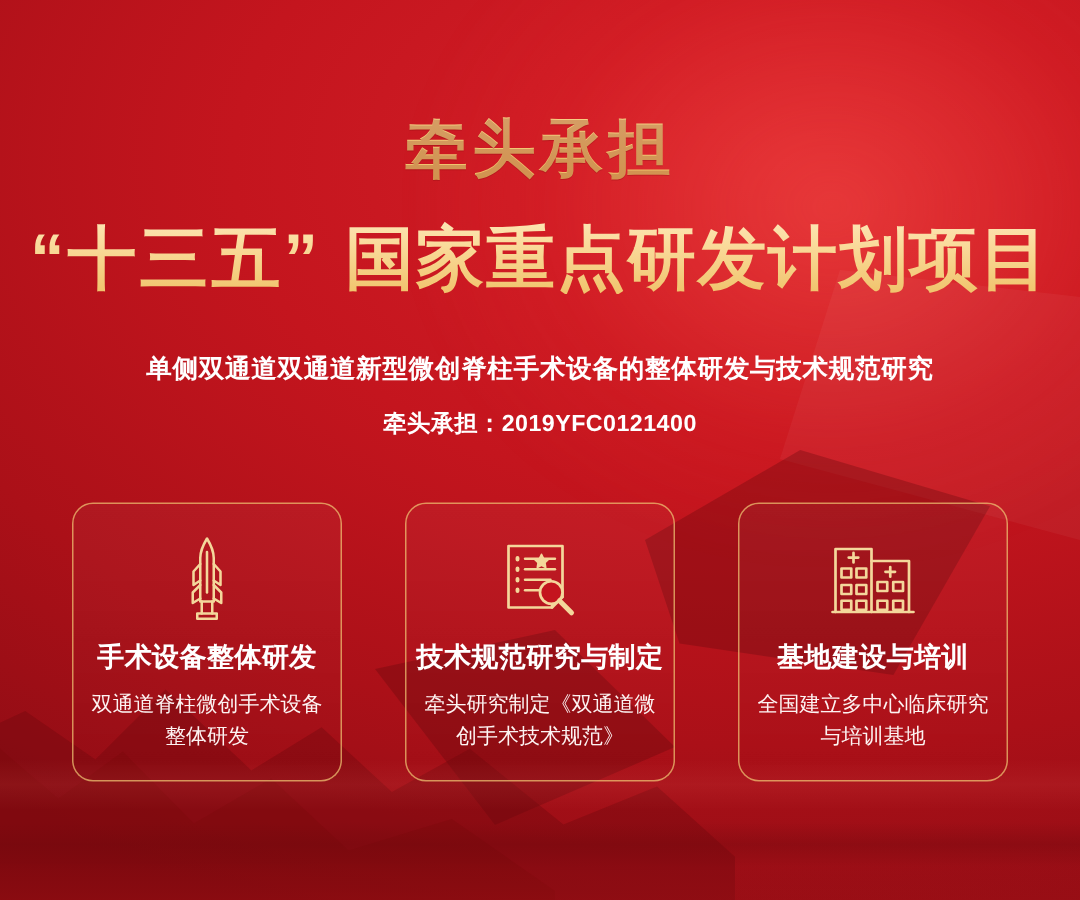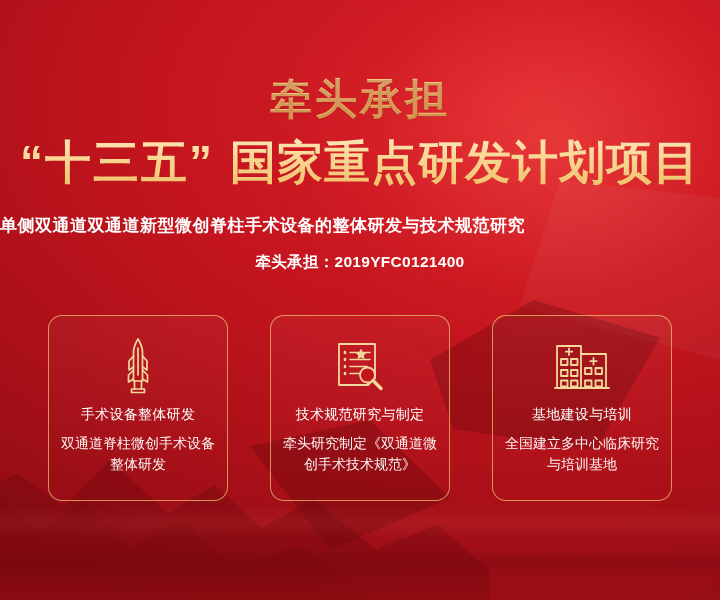--- a/index.html
+++ b/index.html
@@ -119,41 +119,41 @@
     line-height: 1;
     background: linear-gradient(180deg, #ffe9bd 0%, #f8d793 46%, #efbf65 100%);
     -webkit-background-clip: text;
     background-clip: text;
     color: transparent;
     -webkit-text-fill-color: transparent;
     text-shadow: 0 1px 0 rgba(120,10,10,0.25);
   }
 
   .title-2 {
-    margin: 2px;
+    margin: 12px;
     padding-top: 16px;
     text-align: center;
     font-size: 46px;
     font-weight: 700;
     letter-spacing: 1px;
     line-height: 1.05;
     white-space: nowrap;
     background: linear-gradient(180deg, #ffeec9 0%, #fadb9c 48%, #f0c36b 100%);
     -webkit-background-clip: text;
     background-clip: text;
     color: transparent;
     -webkit-text-fill-color: transparent;
   }
   .title-2 .quoted { letter-spacing: 2px; }
   .title-2 .spacer { display: inline-block; width: 16px; }
 
   .subtitle {
     margin: 0;
     padding-top: 26px;
-    text-align: left;
+    text-align: center;
     font-size: 17px;
     font-weight: 700;
     color: #ffffff;
     letter-spacing: 0.5px;
   }
 
   .projno {
     margin: 0;
     padding-top: 15px;
     text-align: center;
@@ -187,22 +187,22 @@
   .card-icon {
     height: 56px;
     display: flex;
     align-items: center;
     justify-content: center;
   }
   .card-icon svg { display: block; }
 
   .card-title {
     margin-top: 12px;
-    font-size: 14px;
-    font-weight: 400;
+    font-size: 18px;
+    font-weight: 700;
     color: #ffffff;
     letter-spacing: 0.3px;
     text-align: center;
   }
 
   .card-desc {
     margin-top: 9px;
     font-size: 14px;
     font-weight: 400;
     color: #fdf3f2;

